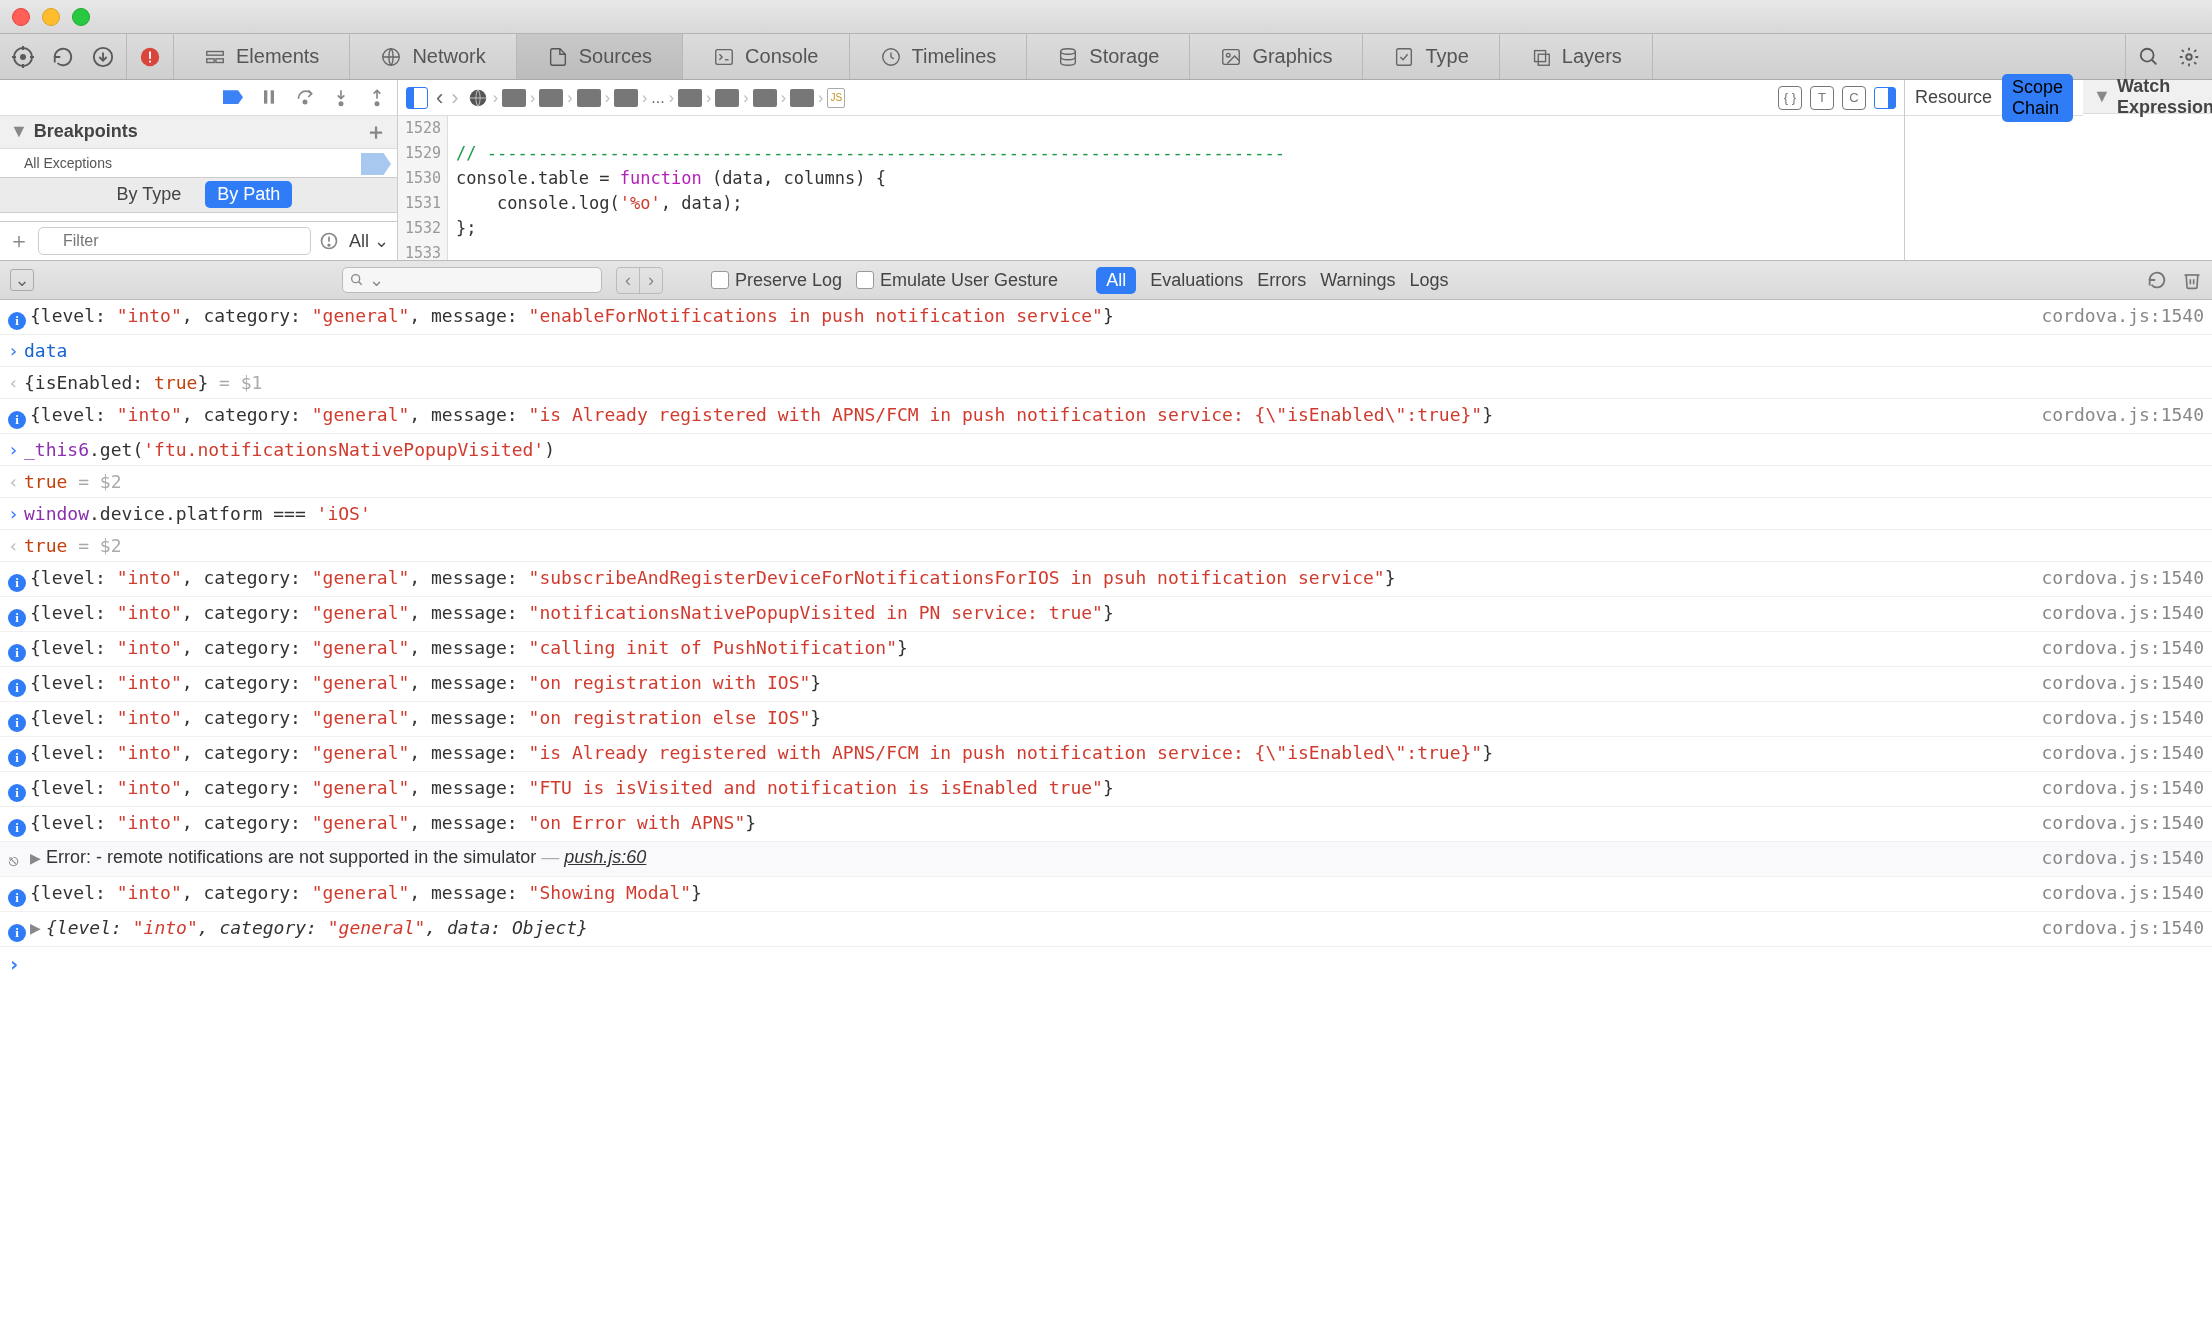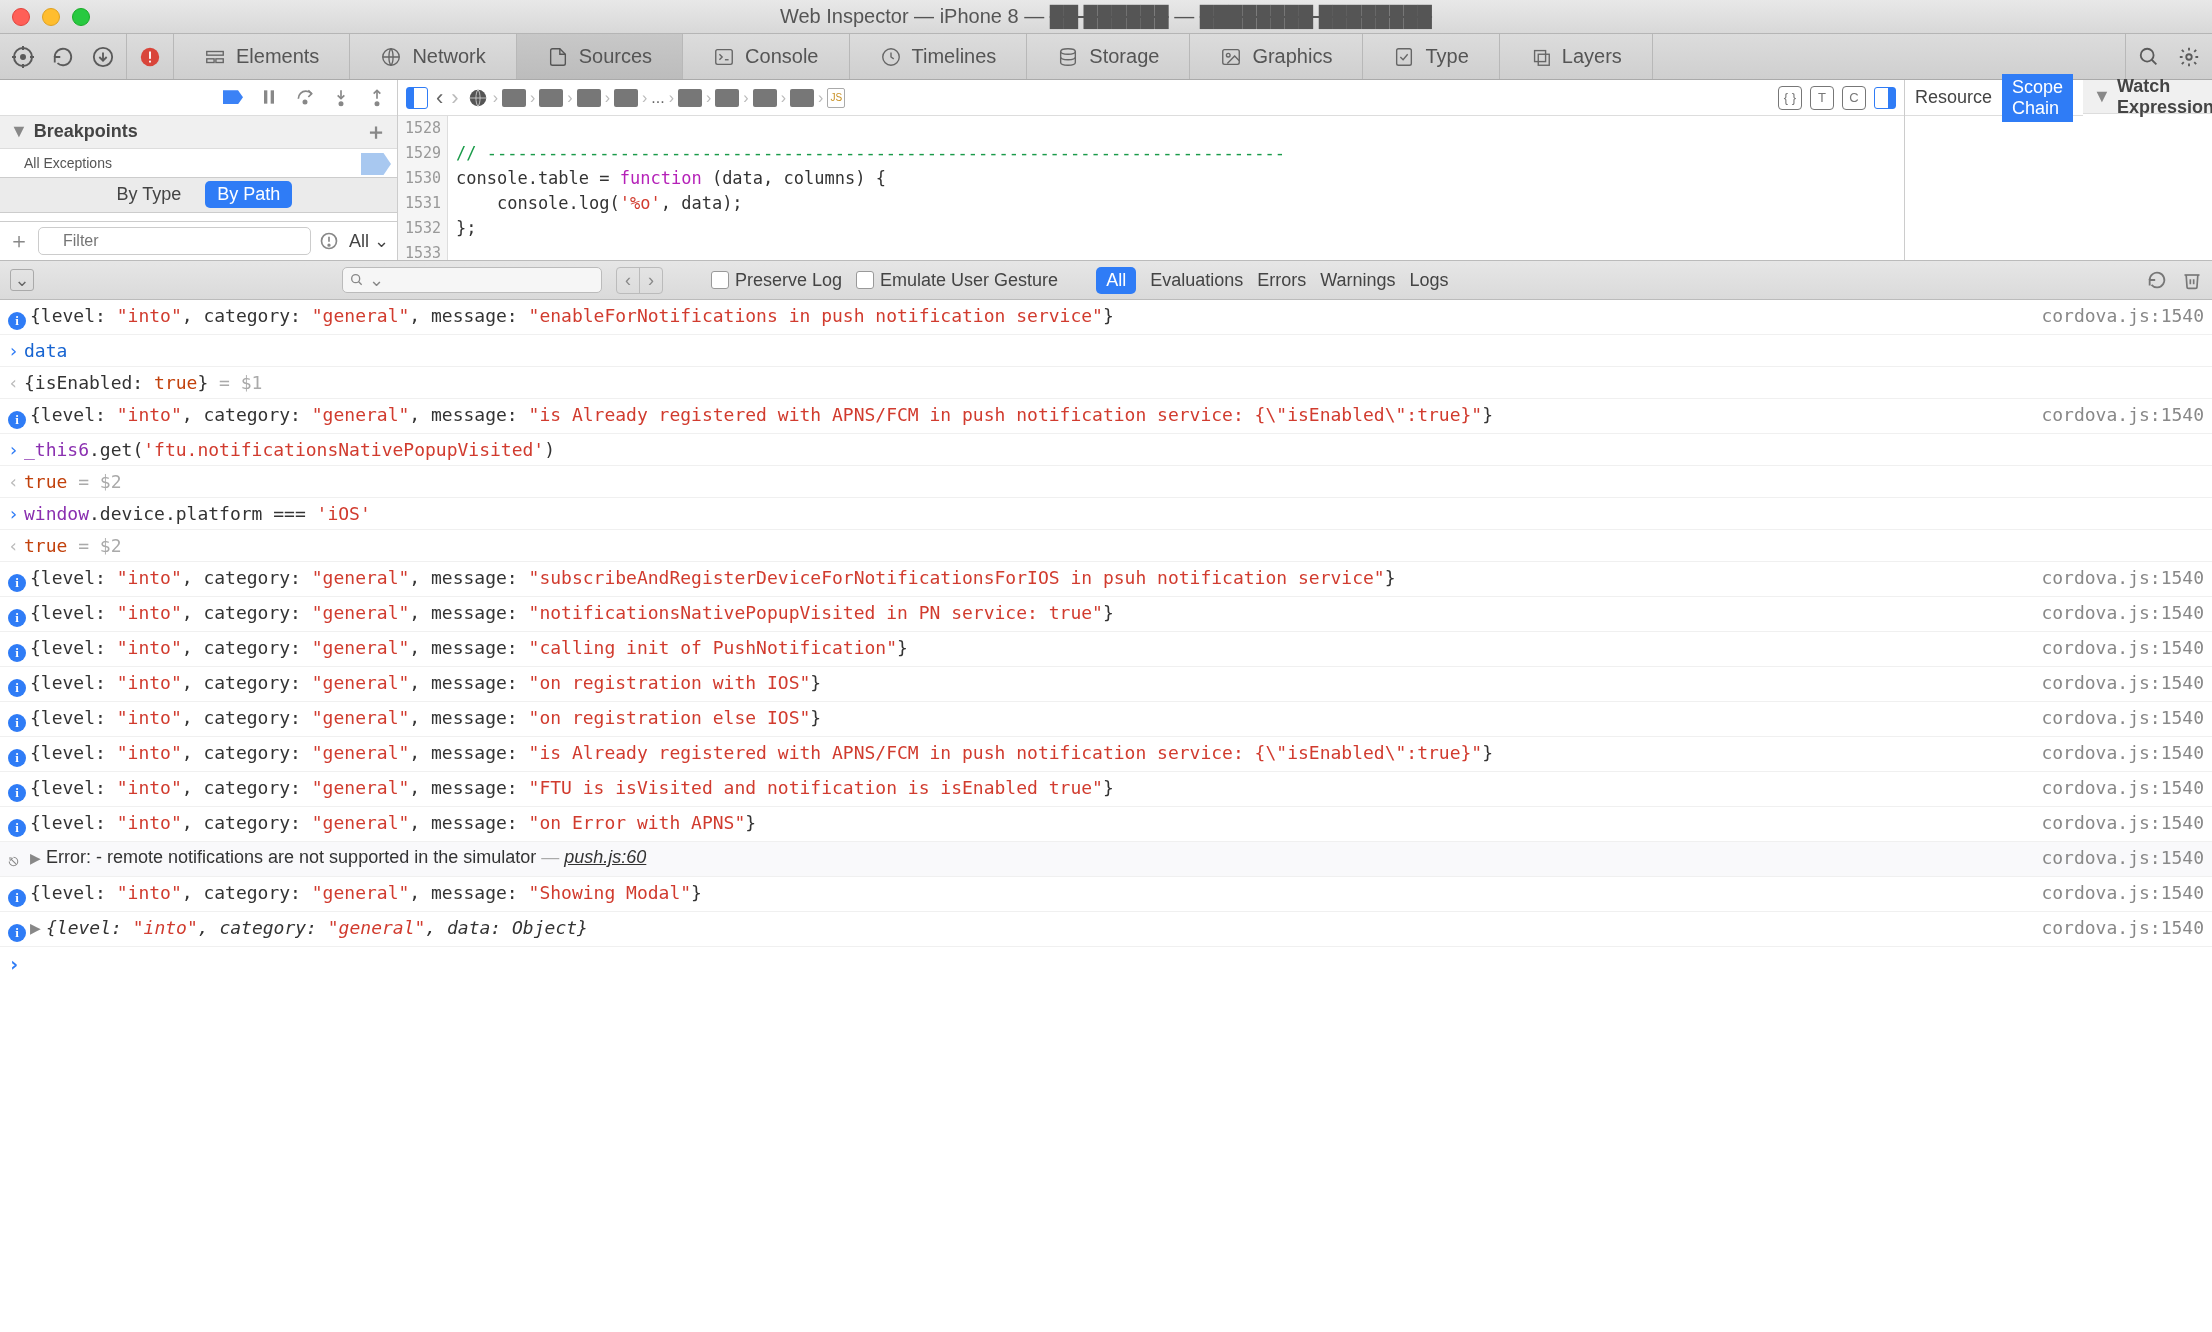--- a/index.html
+++ b/index.html
@@ -80,21 +80,21 @@
 .code-area { flex: 1; display: flex; overflow: hidden; font-family: Menlo, monospace; font-size: 17px; line-height: 25px; }
 .gutter { width: 50px; background: #f5f5f5; border-right: 1px solid #ddd; text-align: right; padding-right: 6px; color: #999; font-size: 15px; }
 .code-lines { flex: 1; padding-left: 8px; white-space: pre; overflow: hidden; }
 .c-comment { color: #1a9b4a; }
 .c-kw { color: #b521b8; }
 .c-str { color: #d13b2e; }
 
 .right-panel { width: 307px; display: flex; }
 .rp-toolbar { height: 36px; border-bottom: 1px solid #ddd; display: flex; align-items: center; justify-content: flex-end; padding: 0 10px; gap: 10px; font-size: 18px; }
 .rp-toolbar .res { color: #444; cursor: pointer; }
-.rp-toolbar .sc { background: #2f7cf6; color: #ffffff; padding: 3px 10px; border-radius: 0; cursor: pointer; }
+.rp-toolbar .sc { background: #2f7cf6; color: #000000; padding: 3px 10px; border-radius: 5px; cursor: pointer; }
 .we-header { height: 34px; background: #f0f0f0; border-bottom: 1px solid #ddd; display: flex; align-items: center; padding: 0 10px; font-size: 18px; font-weight: 600; color: #444; }
 .we-header .tri { margin-right: 6px; color: #888; }
 .we-header .tools { margin-left: auto; display: flex; gap: 10px; color: #aaa; }
 .we-empty { text-align: center; color: #aaa; font-size: 18px; padding: 6px; }
 
 
 .console-toolbar {
   height: 40px;
   background: linear-gradient(#e6e6e6, #dadada);
   border-top: 1px solid #bbb;
@@ -138,23 +138,20 @@
 svg { display: block; }
 </style>
 </head>
 <body>
 
 <div class="titlebar">
   <div class="traffic">
     <span class="tl-close"></span>
     <span class="tl-min"></span>
     <span class="tl-max"></span>
-  </div>
-  <div class="title-text">
-    <span>Web Inspector — iPhone 8 — </span><span class="strike">██ ██████</span><span> — </span><span class="strike">████████ ████████</span>
   </div>
 </div>
 
 <div class="toolbar">
   <div class="tool-group">
     <div class="tool-icon">
       <svg width="24" height="24" viewBox="0 0 24 24" fill="none" stroke="currentColor" stroke-width="2">
           <circle cx="12" cy="12" r="9"></circle>
           <circle cx="12" cy="12" r="2" fill="currentColor"></circle>
           <line x1="12" y1="1" x2="12" y2="5"></line>

